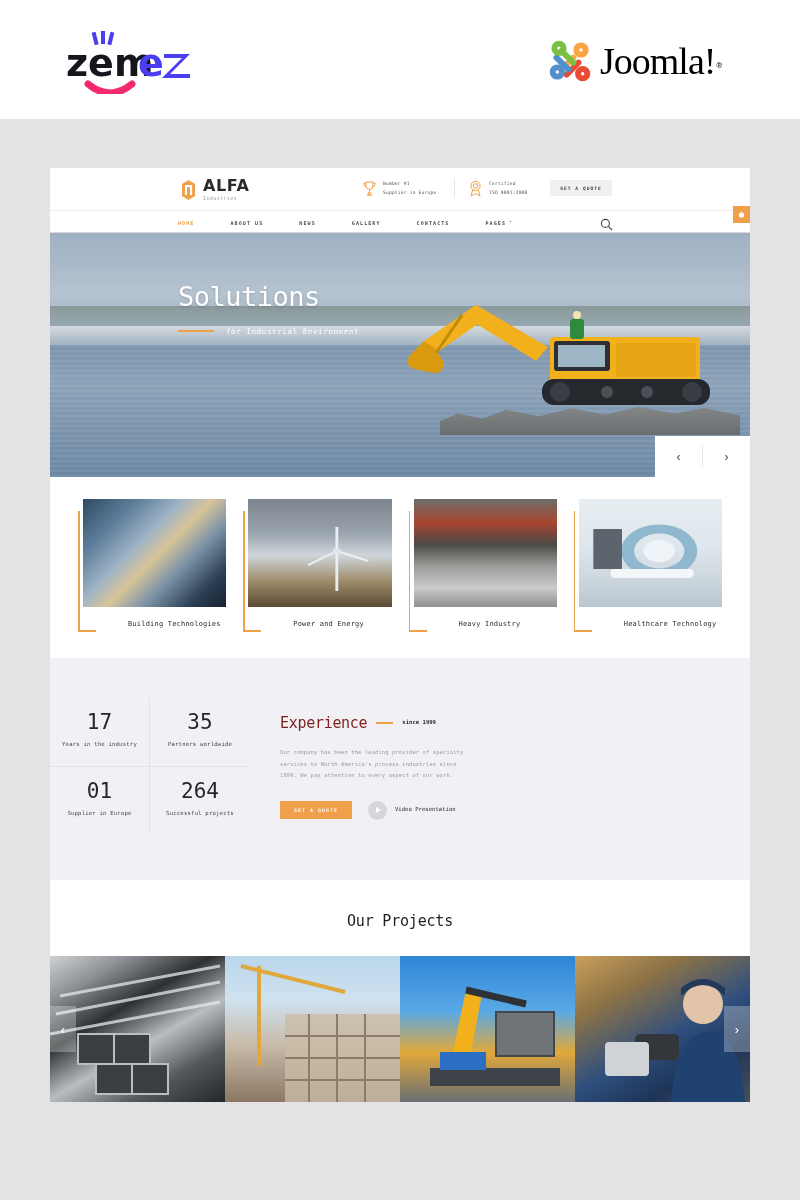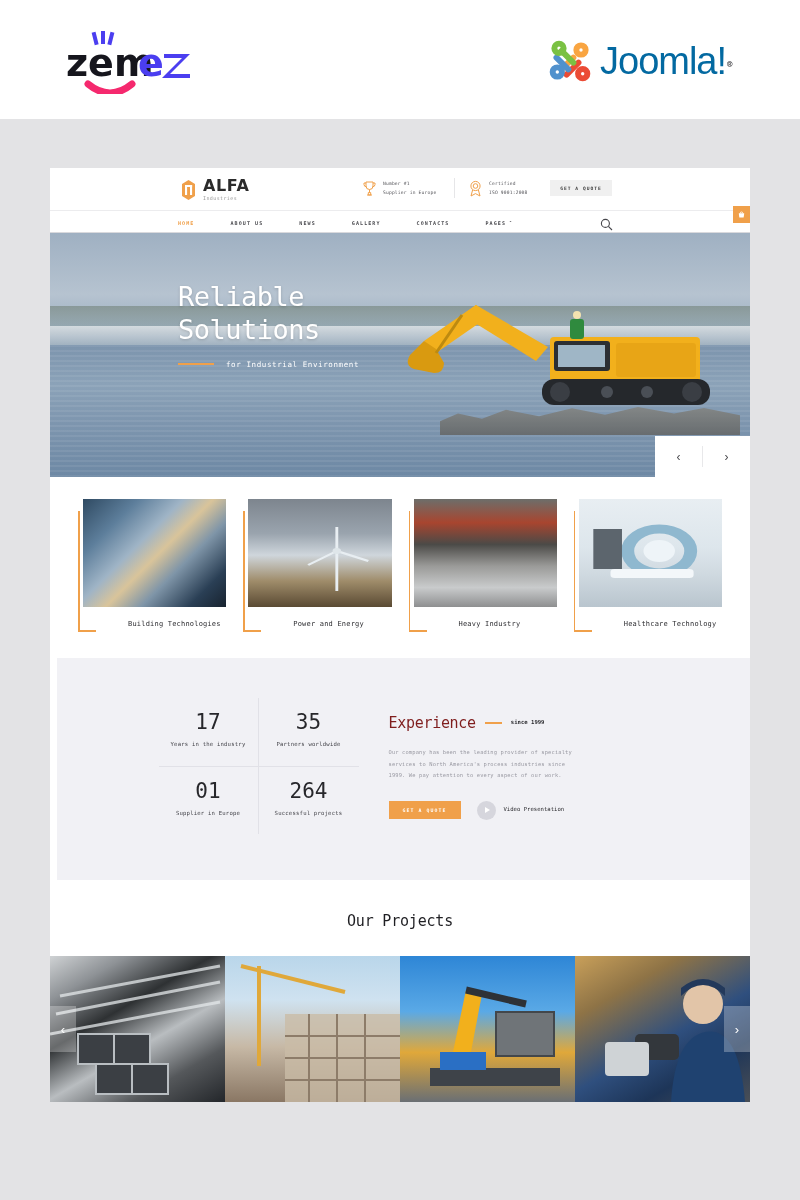--- a/index.html
+++ b/index.html
@@ -11,21 +11,21 @@
   }
 
   
   .topbar {
     height: 119px; background: #ffffff;
     display: flex; align-items: center; position: relative;
   }
   .zemes-logo { position: absolute; left: 48px; top: 28px; width: 160px; height: 66px; }
   .joomla-logo { position: absolute; left: 548px; top: 33px; width: 200px; height: 56px;
                  display: flex; align-items: center; gap: 8px; }
-  .joomla-word { font-family: Liberation Sans, sans-serif; font-size: 38px; color: #0369a1;
+  .joomla-word { font-family: Liberation Serif, serif; font-size: 38px; color: #000000;
                  letter-spacing: -1px; font-weight: 400; }
   .joomla-reg { font-size: 9px; color: #26262b; vertical-align: super; margin-left: 1px;}
 
   
   .canvas { position: absolute; left: 0; top: 127px; width: 800px; height: 1073px;
             background: #e3e3e5; }
   .site { position: absolute; left: 50px; top: 41px; width: 700px; background: #fff; }
 
   
   .site-header { height: 42px; display: flex; align-items: center; position: relative;
@@ -113,21 +113,21 @@
 
   .im-building { background: linear-gradient(135deg,#2f4a62 0%, #5d7e9b 22%, #9fb4c6 40%,
                  #d9c49a 52%, #7f95a8 66%, #2a3f55 85%, #18232f 100%); }
   .im-power   { background: linear-gradient(180deg,#7d858e 0%, #9aa4ae 32%, #cfd6dc 52%,
                  #9f8c6a 76%, #5a4a33 100%); }
   .im-heavy   { background: linear-gradient(180deg,#6d6e6a 0%, #a8452f 22%, #4b4a47 42%,
                  #9a9a98 62%, #c9cbcc 82%, #8e8f90 100%); }
   .im-health  { background: linear-gradient(180deg,#e8eef2 0%, #dde6ec 45%, #cfd9e0 70%, #b9c5ce 100%); }
 
   
-  .exp { background: #f1f1f5; padding: 40px 0 46px; display: flex; justify-content: center; margin-left: 7px; }
+  .exp { background: #f1f1f5; padding: 40px 0 46px; display: flex; justify-content: flex-start; }
   .exp-inner { width: 490px; display: flex; gap: 30px; }
   .stats { width: 200px; display: grid; grid-template-columns: 1fr 1fr; }
   .stat { text-align: center; padding: 14px 4px 16px; }
   .stat:nth-child(1), .stat:nth-child(2) { border-bottom: 1px solid #e1e1e7; }
   .stat:nth-child(1), .stat:nth-child(3) { border-right: 1px solid #e1e1e7; }
   .stat-num { font-size: 21px; color: #27272b; font-weight: 400; line-height: 1; }
   .stat-lbl { font-size: 5.6px; color: #44444a; line-height: 1.7; margin-top: 7px;
               letter-spacing: .2px; }
   .exp-body { flex: 1; padding-top: 16px; }
   .exp-title-row { display: flex; align-items: center; gap: 9px; }
@@ -318,21 +318,20 @@
       <path d="M146 72 L74 30 L60 40 L134 86 Z" fill="#f2b01c"></path>
       <path d="M74 30 L22 66 L34 78 L86 42 Z" fill="#f2b01c"></path>
       <path d="M22 66 L8 80 q-6 10 4 14 l20 4 q10 0 10-10 l-8-14 z" fill="#d99a10"></path>
       <path d="M60 40 L34 78" stroke="#bd8a10" stroke-width="3"></path>
       <rect x="168" y="44" width="14" height="20" rx="3" fill="#2f8a3e"></rect>
       <circle cx="175" cy="40" r="4" fill="#f4e3b0"></circle>
     </svg>
 
     <div class="hero-text">
       <div class="hero-h1">
-        <div>Reliable</div>
         <div>Solutions</div>
       </div>
       <div class="hero-sub-row">
         <span class="hero-dash"></span>
         <span class="hero-sub">for Industrial Environment</span>
       </div>
     </div>
 
     <div class="hero-nav">
       <button>‹</button>

